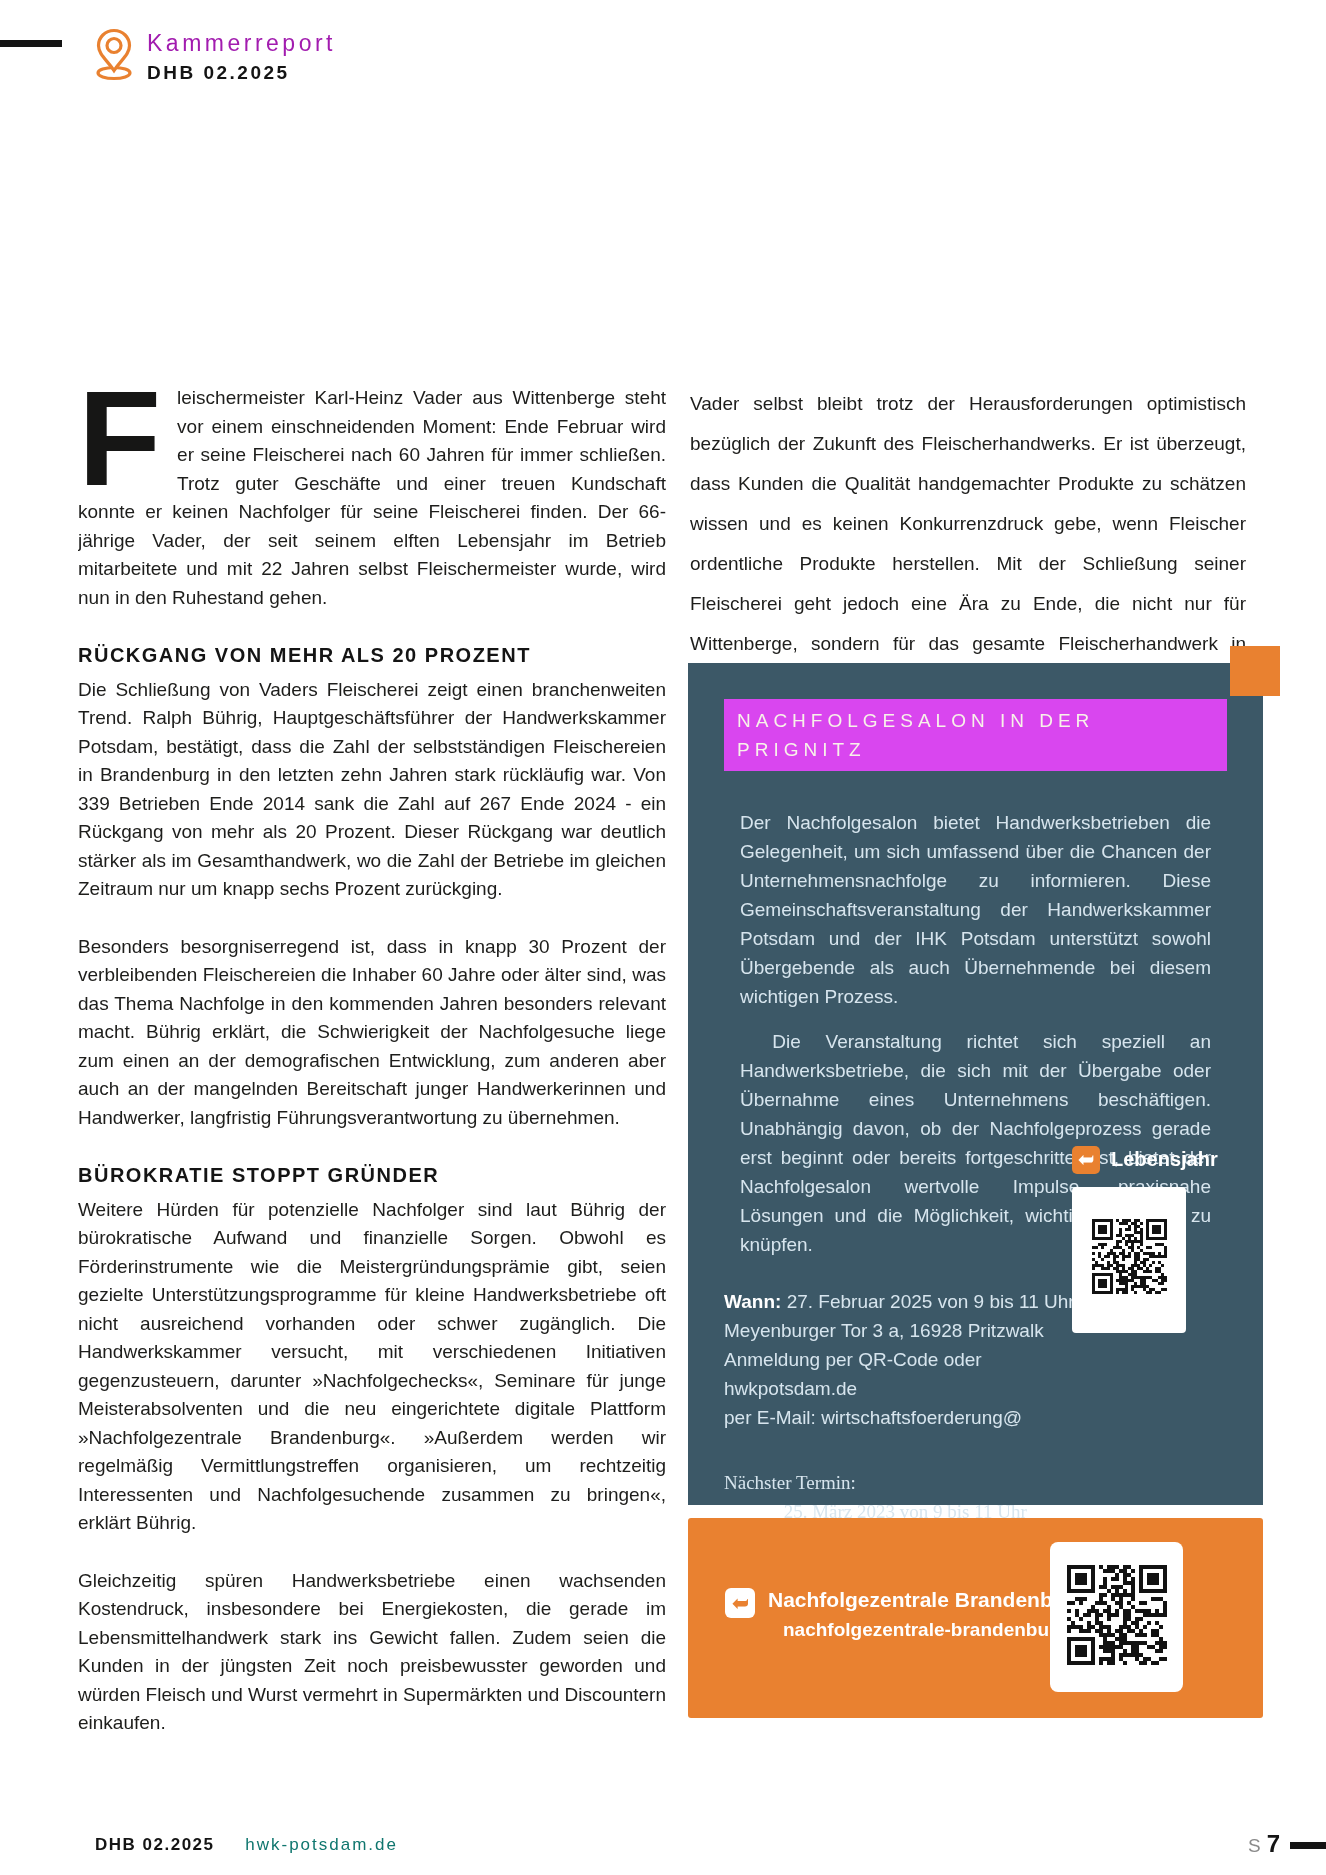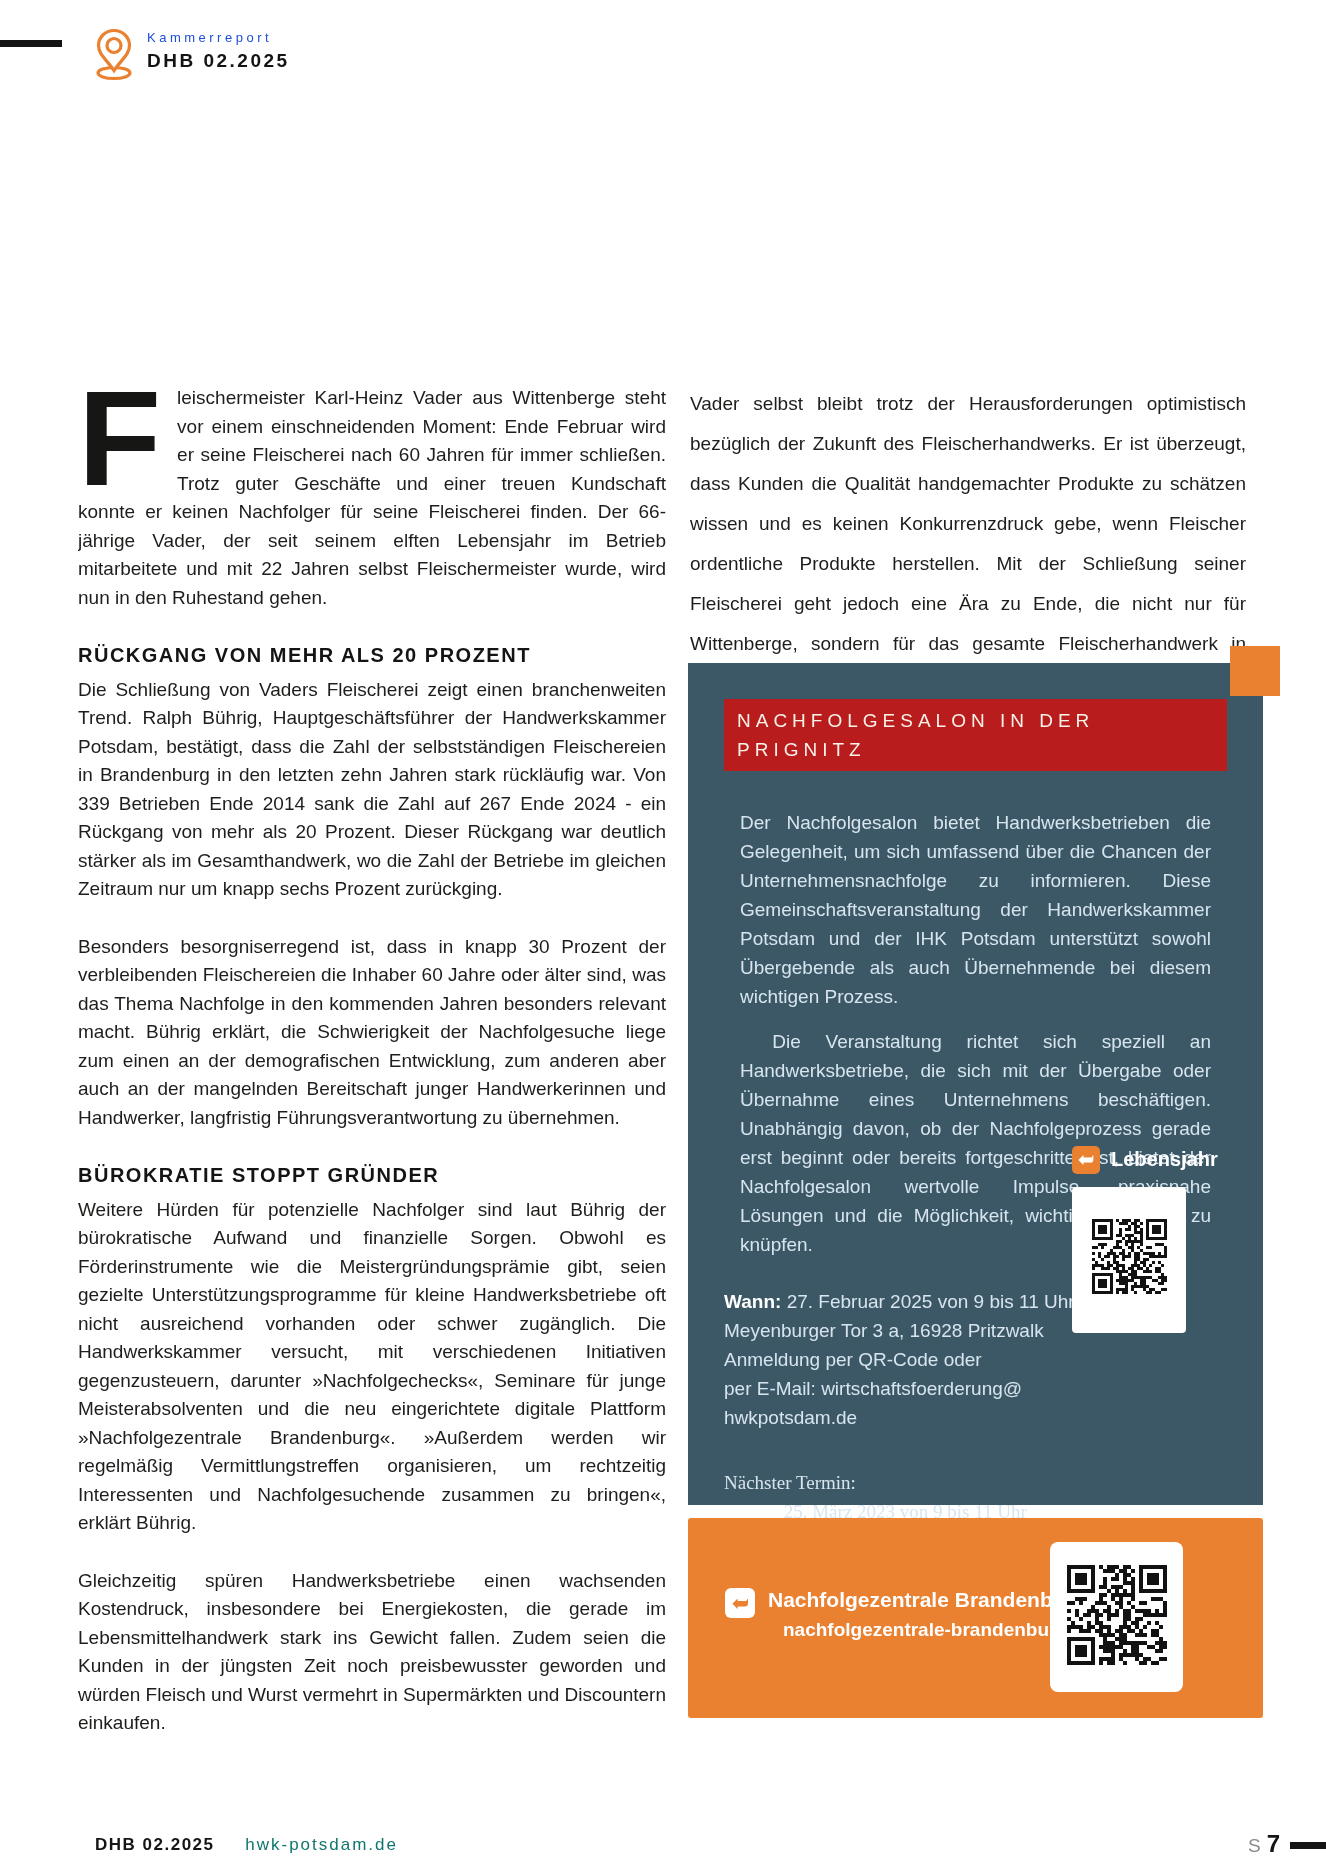--- a/index.html
+++ b/index.html
@@ -3,40 +3,40 @@
 <meta charset="utf-8">
 <style>
   html,body{margin:0;padding:0;background:#ffffff;}
   .page{position:relative;width:1326px;height:1875px;background:#ffffff;overflow:hidden;
         font-family:"Liberation Sans",sans-serif;color:#1d1d1b;}
 
   
   .topbar{position:absolute;left:0;top:40px;width:62px;height:7px;background:#141414;}
   .logo{position:absolute;left:88px;top:26px;width:52px;height:56px;}
   .brand{position:absolute;left:147px;top:30px;}
-  .brand-top{font-size:13px;letter-spacing:3.5px;color:#1d4ed8;}
+  .brand-top{font-size:23px;letter-spacing:3.5px;color:#a21caf;}
   .brand-bottom{font-size:19px;font-weight:bold;letter-spacing:2.5px;color:#141414;margin-top:5px;}
 
   
   .col-left{position:absolute;left:78px;top:384px;width:588px;height:1420px;overflow:hidden;
             font-size:19px;line-height:28.5px;text-align:justify;}
   .col-left p{margin:0 0 29px 0;}
   .dropcap{float:left;font-size:136px;line-height:98px;font-weight:bold;color:#161615;
            margin:5px 16px 0 0;}
   .subhead{font-size:20px;font-weight:bold;letter-spacing:1.5px;color:#141414;
            margin:1px 0 6px 0;text-align:left;}
   .right-para{position:absolute;left:690px;top:384px;width:556px;
               font-size:19px;line-height:40px;text-align:justify;}
 
   
   .infobox{position:absolute;left:688px;top:663px;width:575px;height:842px;
            background:#3c5867;color:#d7e5ee;box-sizing:border-box;padding:36px;
            font-size:19px;line-height:29px;}
   .corner{position:absolute;top:-17px;right:-17px;width:50px;height:50px;background:#e98130;}
-  .infobox-label{display:inline-block;background:#b91c1c;color:#f8f2e9;font-size:19px;
+  .infobox-label{display:inline-block;background:#d946ef;color:#f8f2e9;font-size:19px;
                  letter-spacing:5px;padding:7px 13px;margin-bottom:21px;}
   .infobox p{margin:16px;text-align:justify;}
   .indent{text-indent:1.7em;}
   .event{margin-top:28px;width:352px;}
   .ev-line{white-space:nowrap;}
   .b{font-weight:bold;color:#ffffff;}
   .next{margin-top:36px;font-family:Liberation Serif, serif;}
   .register{position:absolute;left:384px;top:482px;width:114px;}
   .reg-row{display:flex;align-items:center;gap:11px;white-space:nowrap;cursor:pointer;}
   .ico{width:28px;height:28px;background:#e98130;border-radius:5px;color:#ffffff;
@@ -100,22 +100,22 @@
   <div class="infobox">
     <div class="corner"></div>
     <div class="infobox-label">NACHFOLGESALON IN DER PRIGNITZ</div>
     <p>Der Nachfolgesalon bietet Handwerksbetrieben die Gelegenheit, um sich umfassend über die Chancen der Unternehmensnachfolge zu informieren. Diese Gemeinschaftsveranstaltung der Handwerkskammer Potsdam und der IHK Potsdam unterstützt sowohl Übergebende als auch Übernehmende bei diesem wichtigen Prozess.</p>
     <p class="indent">Die Veranstaltung richtet sich speziell an Handwerksbetriebe, die sich mit der Übergabe oder Übernahme eines Unternehmens beschäftigen. Unabhängig davon, ob der Nachfolgeprozess gerade erst beginnt oder bereits fortgeschritten ist, bietet der Nachfolgesalon wertvolle Impulse, praxisnahe Lösungen und die Möglichkeit, wichtige Kontakte zu knüpfen.</p>
 
     <div class="event">
       <div class="ev-line"><span class="b">Wann:</span> <span>27. Februar 2025 von 9 bis 11 Uhr</span></div>
       <div class="ev-line">Meyenburger Tor 3 a, 16928 Pritzwalk</div>
       <div class="ev-line">Anmeldung per QR-Code oder</div>
+      <div class="ev-line">hwkpotsdam.de</div>
       <div class="ev-line">per E-Mail: wirtschaftsfoerderung@</div>
-      <div class="ev-line">hwkpotsdam.de</div>
     </div>
 
     <div class="register">
       <div class="reg-row">
         <span class="ico">
             <span class="glyph">➥</span>
           </span>
         <span class="reg-label">Lebensjahr</span>
       </div>
       <div class="qr-panel">

